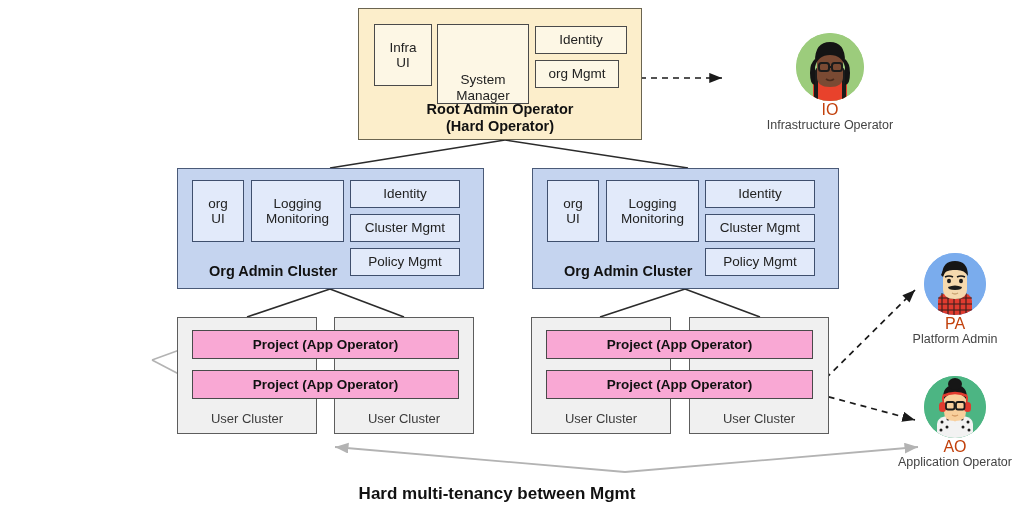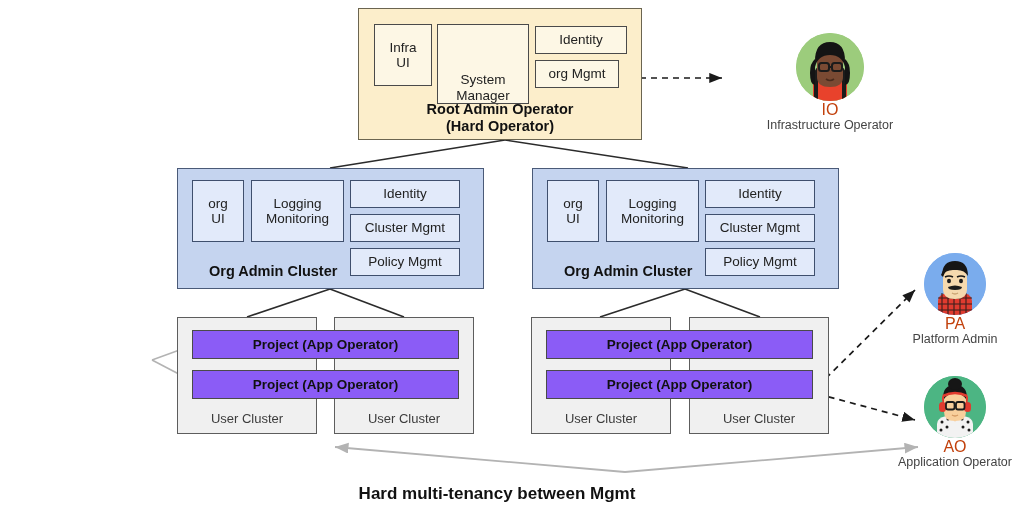--- a/index.html
+++ b/index.html
@@ -26,21 +26,21 @@
 
   
   .orgcluster{background:#c5d4ef;border:1.6px solid #4a5a78;}
   .inner-blue{background:#e2eafa;border:1.6px solid #3f4f6d;}
   .orglabel{position:absolute;font-weight:bold;font-size:14.5px;color:#111;}
 
   
   .usercluster{background:#f0f0f0;border:1.6px solid #5d5d5d;}
   .uclabel{position:absolute;font-size:13px;color:#3c3c3c;text-align:center;}
   .project{
-    background:#8b5cf6;border:1.6px solid #4a4a4a;
+    background:#f9a8d4;border:1.6px solid #4a4a4a;
     font-weight:bold;font-size:13.5px;color:#111;
   }
 
   .celltext{font-size:13.5px;color:#222;line-height:15.5px;}
 
   
   .sidelabel{
     position:absolute;font-weight:bold;font-size:16px;color:#111;
     line-height:20px;text-align:center;
   }

